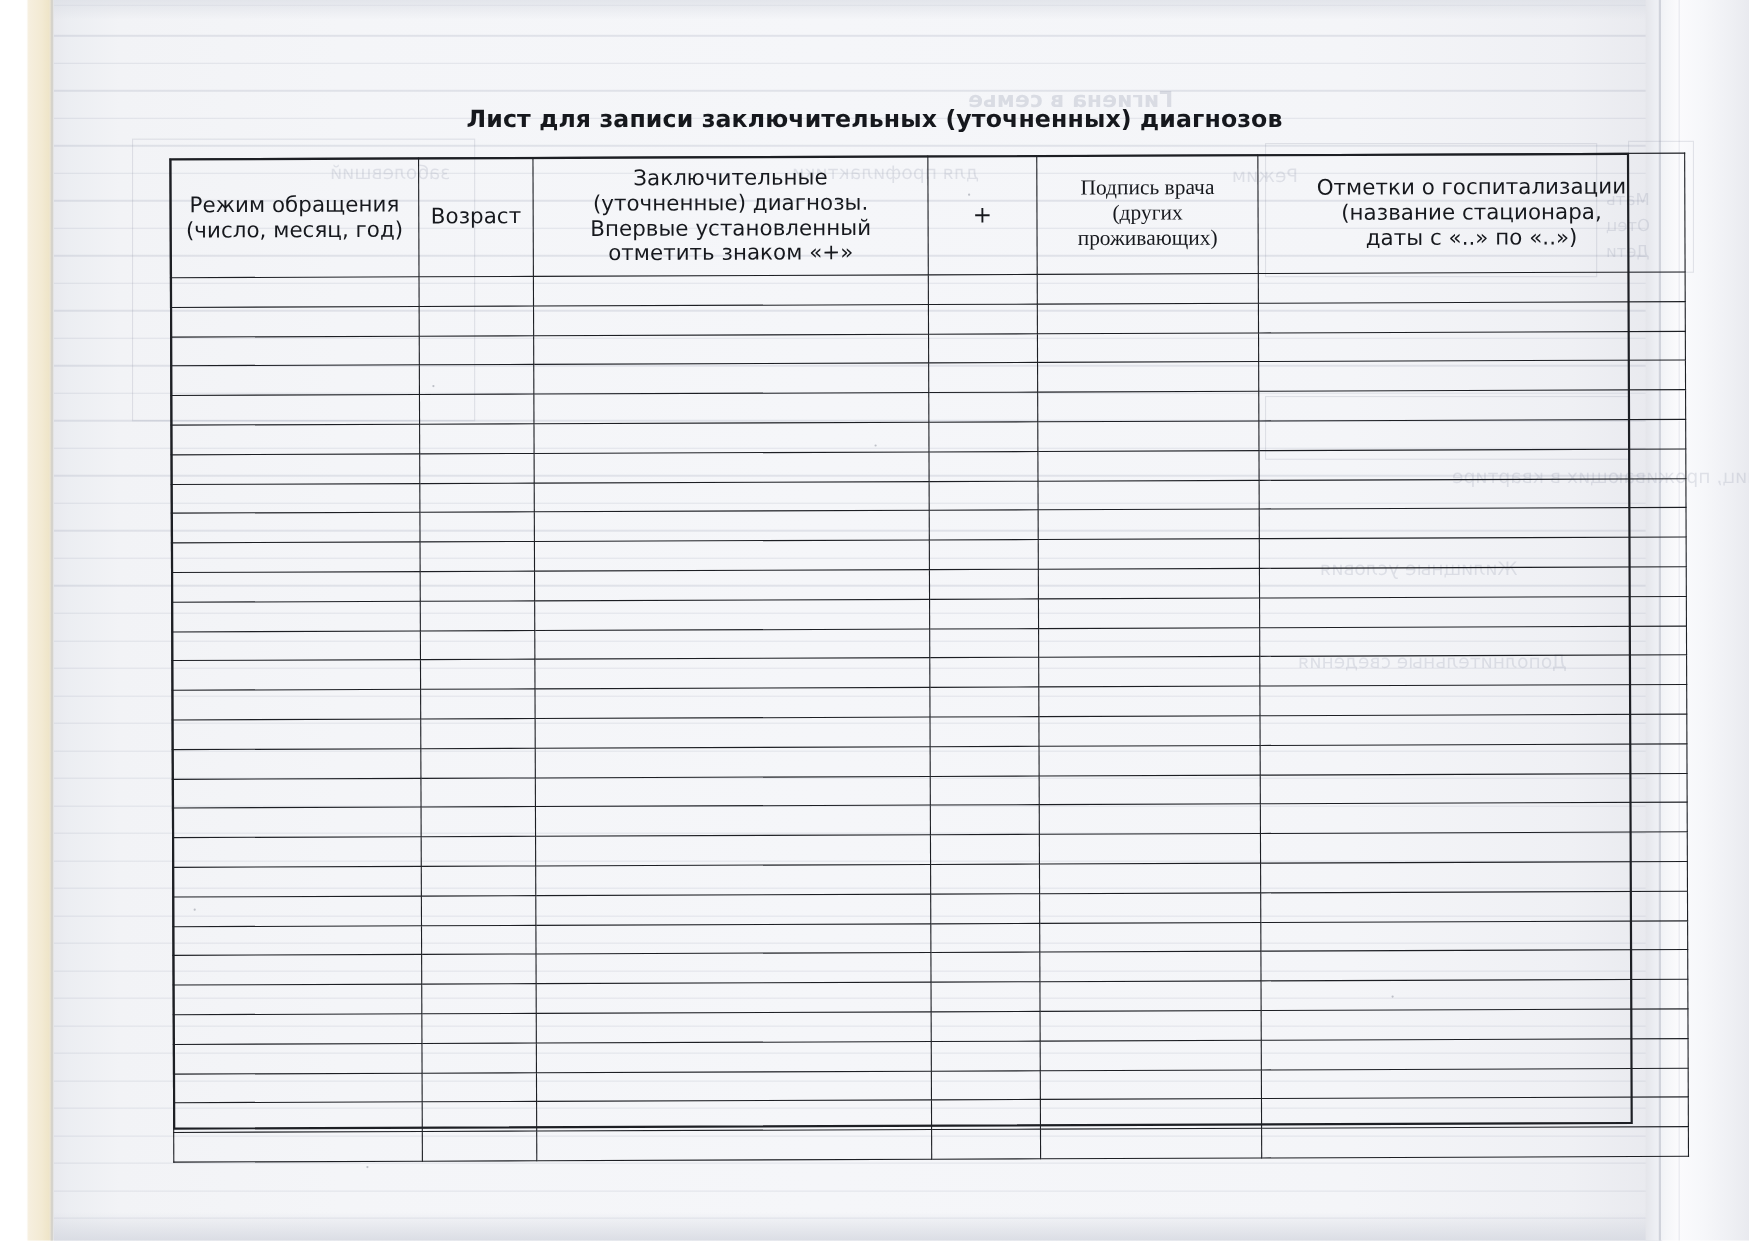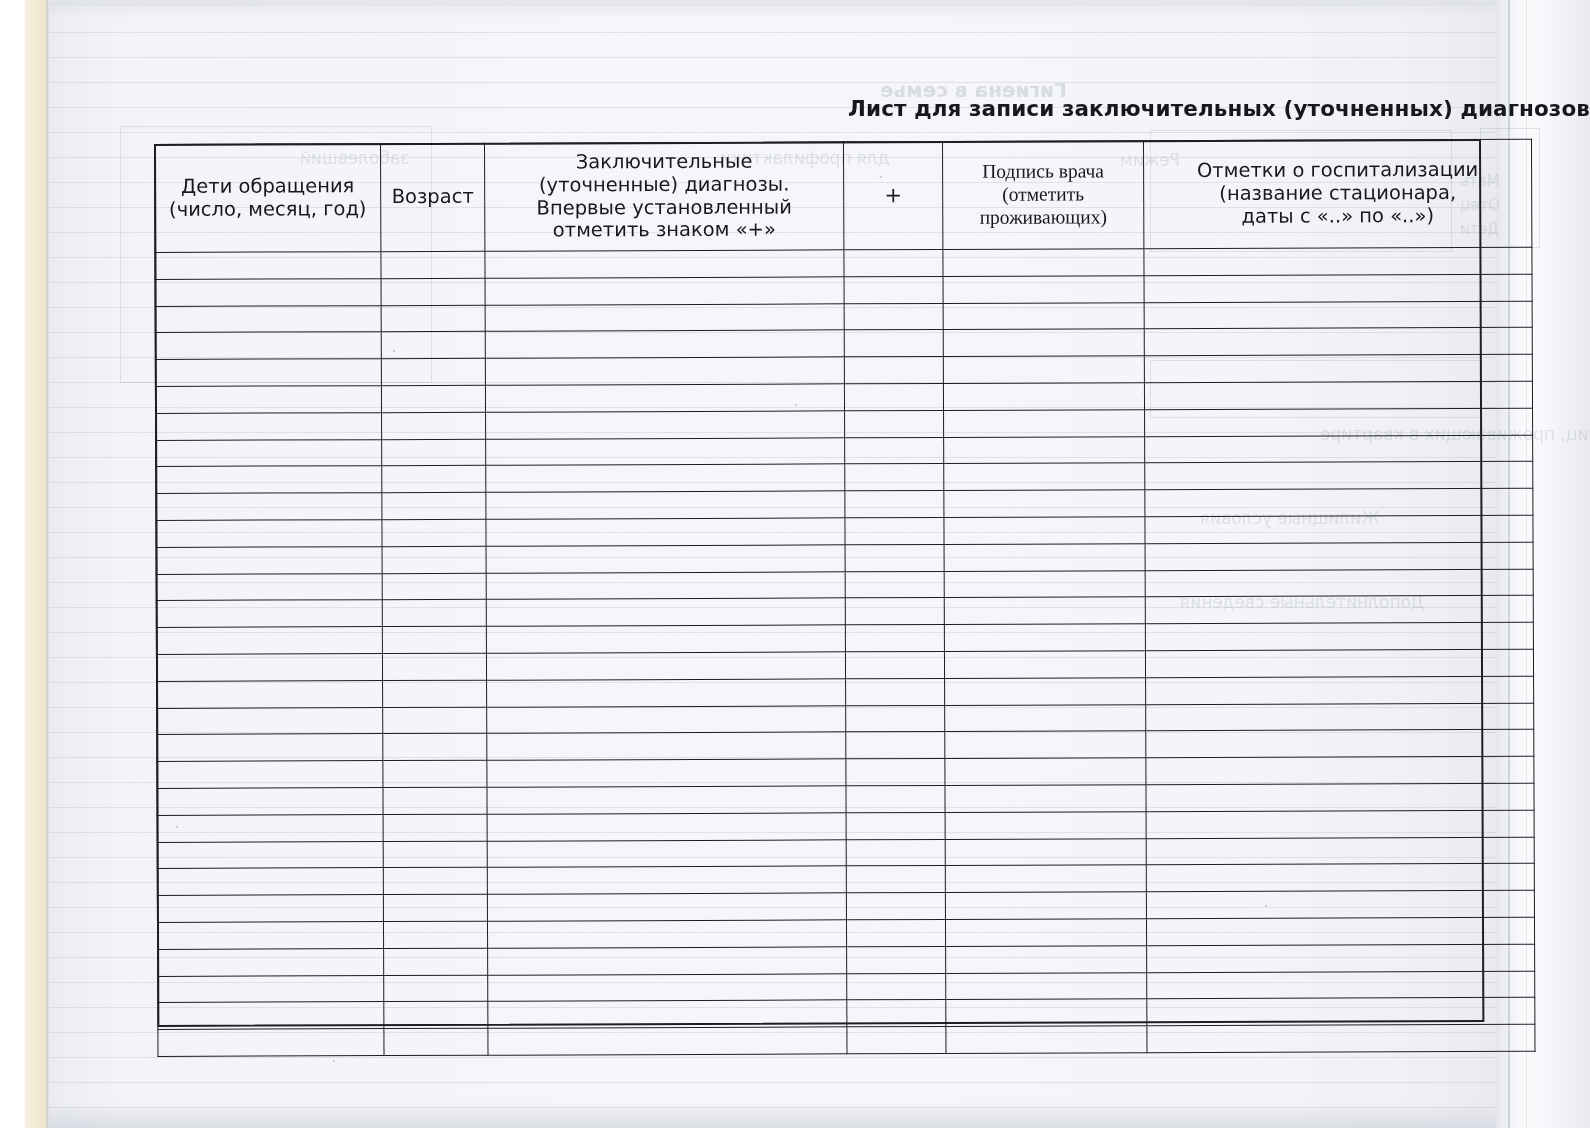--- a/index.html
+++ b/index.html
@@ -123,21 +123,21 @@
   .ghost-box {
     position: absolute;
     border: 1px solid rgba(140,146,165,.22);
   }
 
   
   .sheet-title {
     position: absolute;
     left: 0; top: 96px;
     width: 1590px;
-    text-align: right;
+    text-align: center;
     font-size: 21.5px;
     font-weight: bold;
     color: #16181d;
     letter-spacing: .1px;
   }
 
   
   .form-table {
     position: absolute;
     left: 154px;
@@ -230,38 +230,38 @@
       <div class="ghost" style="left: 1200px; top: 508px; font-size: 17px;">Жилищные условия</div>
       <div class="ghost" style="left: 1180px; top: 592px; font-size: 17px;">Дополнительные сведения</div>
     </div>
 
   <div class="sheet-title">Лист для записи заключительных (уточненных) диагнозов</div>
 
   <table class="form-table">
     <thead>
       <tr>
         <th class="col-date">
-          <div>Дети обращения</div>
+          <div>Режим обращения</div>
           <div>(число, месяц, год)</div>
         </th>
         <th class="col-age">
           <div>Возраст</div>
         </th>
         <th class="col-diag">
           <div>Заключительные</div>
           <div>(уточненные) диагнозы.</div>
           <div>Впервые установленный</div>
           <div>отметить знаком «+»</div>
         </th>
         <th class="col-plus">
           <div class="plus-head">+</div>
         </th>
         <th class="col-sign">
           <div>Подпись врача</div>
-          <div>(отметить</div>
+          <div>(других</div>
           <div>проживающих)</div>
         </th>
         <th class="col-hosp">
           <div>Отметки о госпитализации</div>
           <div>(название стационара,</div>
           <div>даты  с «..» по «..»)</div>
         </th>
       </tr>
     </thead>
     <tbody id="table-body">

